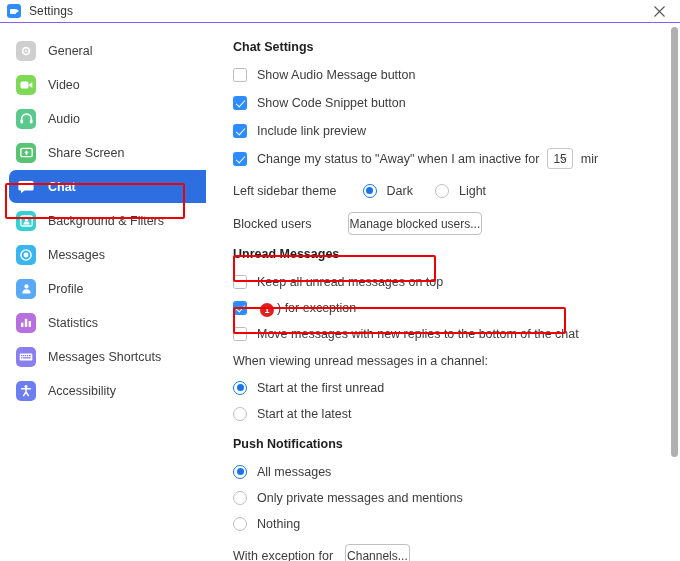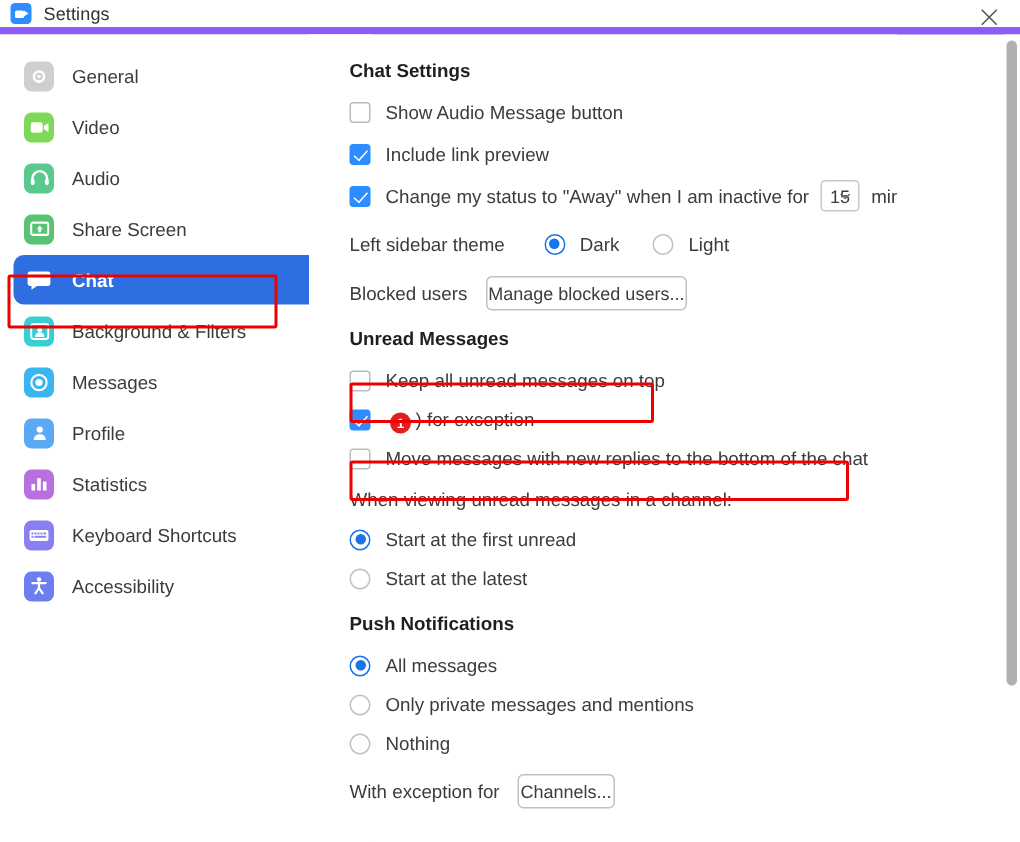--- a/index.html
+++ b/index.html
@@ -16,21 +16,21 @@
     width: 680px; height: 561px;
     background: #ffffff;
     overflow: hidden;
   }
 
   
   .titlebar {
     position: absolute; left: 0; top: 0;
     width: 680px; height: 23px;
     background: #ffffff;
-    border-bottom: 5px solid #8b5cf6;
+    border-bottom: 1px solid #8b5cf6;
     display: flex; align-items: center;
   }
   .app-logo {
     width: 14px; height: 14px;
     margin-left: 7px; margin-right: 8px;
     border-radius: 3px;
     background: #2d8cff;
     position: relative;
     flex: none;
   }
@@ -391,21 +391,21 @@
               <rect x="2" y="3" width="1.3" height="1.3"></rect>
               <rect x="4" y="3" width="1.3" height="1.3"></rect>
               <rect x="6" y="3" width="1.3" height="1.3"></rect>
               <rect x="8" y="3" width="1.3" height="1.3"></rect>
               <rect x="10" y="3" width="1.7" height="1.3"></rect>
               <rect x="2" y="5.2" width="1.3" height="1.3"></rect>
               <rect x="4" y="5.2" width="7.7" height="1.3"></rect>
             </g>
           </svg>
       </span>
-      <span class="nav-label">Keyboard Shortcuts</span>
+      <span class="nav-label">Messages Shortcuts</span>
     </div>
 
     <div class="nav-item">
       <span class="nav-icon" style="background:#6d7ef0">
         <svg width="12" height="13" viewBox="0 0 12 13">
             <circle cx="6" cy="2.4" r="1.5" fill="#fff"></circle>
             <path d="M1.6 4.8 h8.8" stroke="#fff" stroke-width="1.5" stroke-linecap="round"></path>
             <path d="M6 4.8 v4 M6 8 L3.6 11.6 M6 8 L8.4 11.6" stroke="#fff" stroke-width="1.5" stroke-linecap="round" fill="none"></path>
           </svg>
       </span>
@@ -418,20 +418,24 @@
   <div class="content">
     <div class="pad">
 
       <div class="section-title">Chat Settings</div>
 
       <div class="row">
         <span class="cb"></span>
         <span class="lbl">Show Audio Message button</span>
       </div>
 
+      <div class="row">
+        <span class="cb on"></span>
+        <span class="lbl">Show Code Snippet button</span>
+      </div>
 
       <div class="row">
         <span class="cb on"></span>
         <span class="lbl">Include link preview</span>
       </div>
 
       <div class="row">
         <span class="cb on"></span>
         <span class="lbl">Change my status to "Away" when I am inactive for</span>
         <span class="select">
@@ -444,21 +448,21 @@
       </div>
 
       <div class="row" style="margin-top:9px; margin-bottom:10px;">
         <span class="lbl plain" style="margin-right:26px;">Left sidebar theme</span>
         <span class="rb on"></span>
         <span class="lbl" style="margin-right:22px;">Dark</span>
         <span class="rb"></span>
         <span class="lbl">Light</span>
       </div>
 
-      <div class="row" style="margin-bottom:0;">
+      <div class="row" style="margin-bottom:0;gap:24px;">
         <span class="lbl plain" style="margin-right:12px;">Blocked users</span>
         <span class="btn">Manage blocked users...</span>
       </div>
 
       <div class="group-gap"></div>
 
       <div class="section-title">Unread Messages</div>
 
       <div class="row tight">
         <span class="cb"></span>

